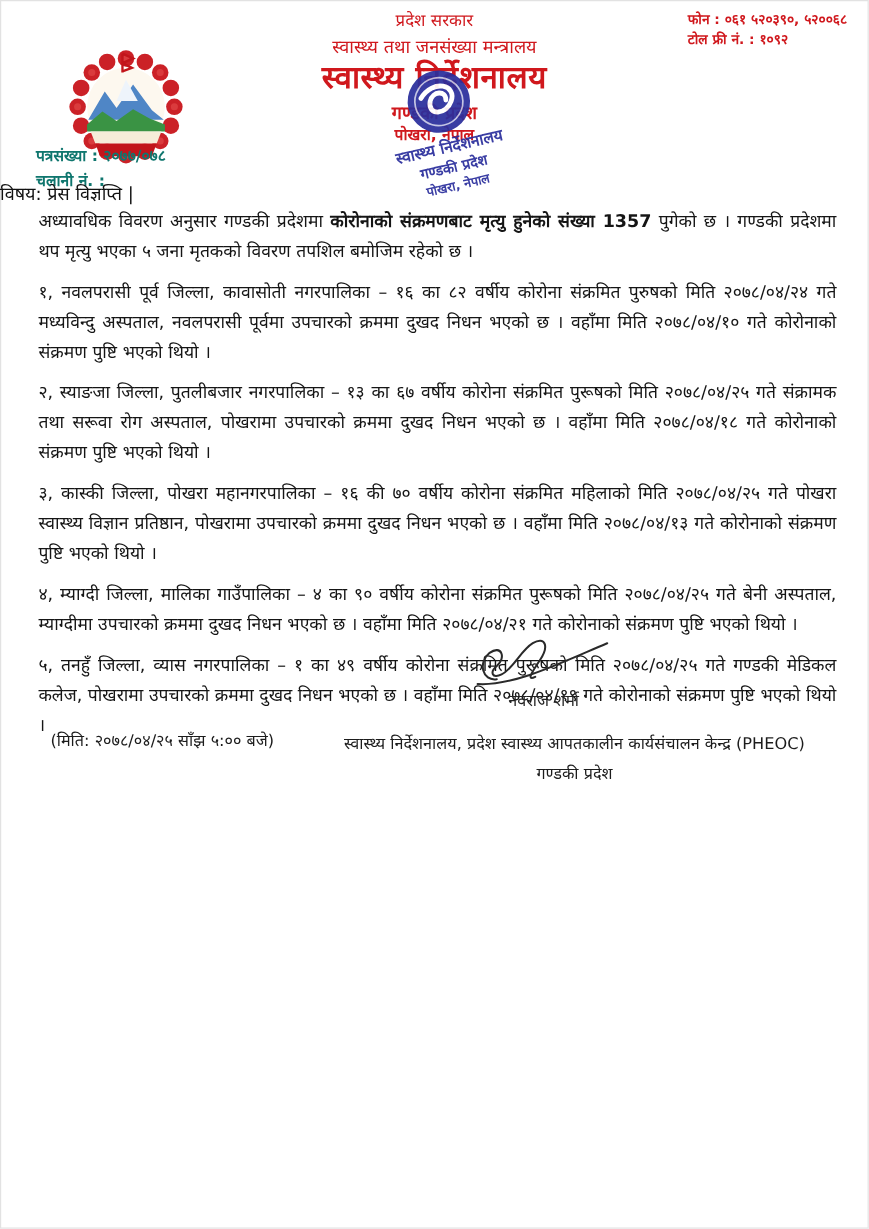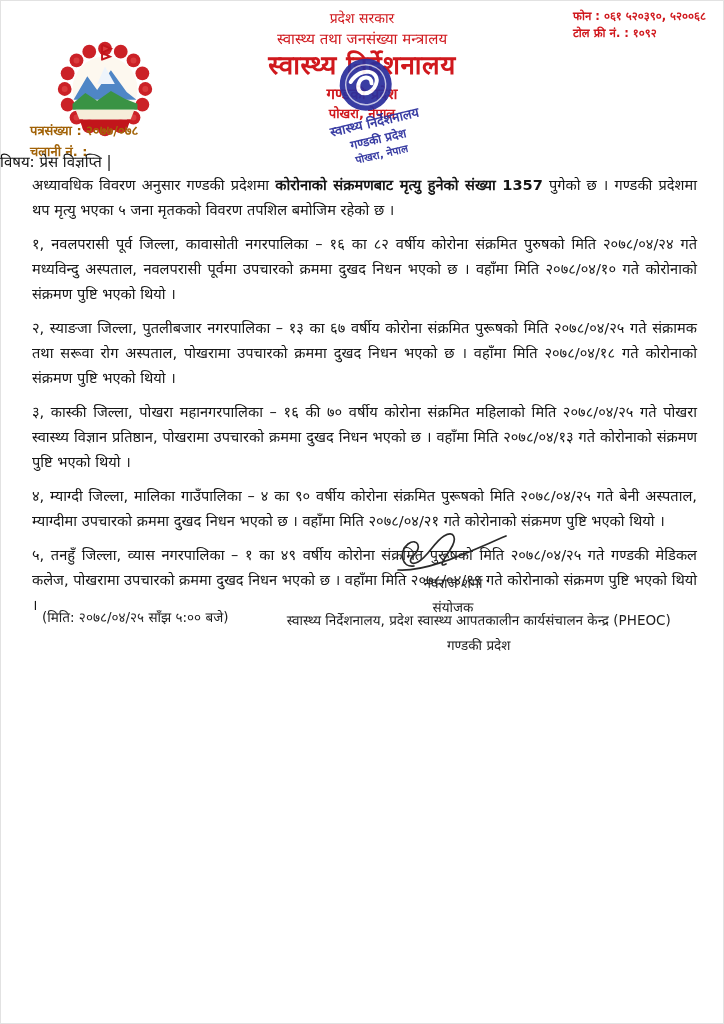--- a/index.html
+++ b/index.html
@@ -24,21 +24,21 @@
     text-align:center;color:#d0181d;line-height:1.25;
   }
   .lh-1{font-size:14px;font-weight:normal;}
   .lh-2{font-size:15px;font-weight:normal;margin-top:2px;}
   .lh-3{font-size:26px;font-weight:bold;margin-top:1px;letter-spacing:.5px;}
   .lh-4{font-size:15px;font-weight:bold;margin-top:3px;}
   .lh-5{font-size:13px;font-weight:bold;margin-top:2px;}
   .emblem{position:absolute;left:46px;top:40px;width:118px;height:98px;}
   .refs{
     position:absolute;left:30px;top:120px;
-    color:#a16207;font-size:13px;font-weight:bold;line-height:21px;white-space:nowrap;
+    color:#0f766e;font-size:13px;font-weight:bold;line-height:21px;white-space:nowrap;
   }
   
   .stamp{
     position:absolute;left:292px;top:56px;width:160px;height:112px;
     transform:rotate(-13deg);
     color:#2b2f9d;text-align:center;opacity:.93;pointer-events:none;
   }
   .stamp svg{display:block;margin:0 auto;}
   .stamp-l1{font-size:13px;font-weight:bold;margin-top:1px;}
   .stamp-l2{font-size:12px;font-weight:bold;}
@@ -163,21 +163,20 @@
     <p>५, तनहुँ जिल्ला, व्यास नगरपालिका – १ का ४९ वर्षीय कोरोना संक्रमित पुरूषको मिति २०७८/०४/२५ गते गण्डकी मेडिकल कलेज, पोखरामा उपचारको क्रममा दुखद निधन भएको छ । वहाँमा मिति २०७८/०४/१९ गते कोरोनाको संक्रमण पुष्टि भएको थियो ।</p>
   </div>
 
   <div class="sig-block">
     <svg width="130" height="52" viewBox="0 0 130 52">
       <path d="M26 38 C14 40, 10 24, 20 16 C30 9, 34 20, 26 27 C20 32, 22 38, 30 34
                C40 29, 46 14, 56 8 C66 2, 70 10, 62 22 C56 31, 50 40, 58 36
                M10 42 C40 44, 80 24, 118 8" fill="none" stroke="#2a2a2a" stroke-width="1.7" stroke-linecap="round"></path>
     </svg>
     <div class="sig-name">नवराज शर्मा</div>
-    <div class="sig-title">संयोजक</div>
   </div>
 
   <div class="footer">
     <div class="footer-date">(मिति: २०७८/०४/२५ साँझ ५:०० बजे)</div>
     <div class="footer-org">
       <div>स्वास्थ्य निर्देशनालय, प्रदेश स्वास्थ्य आपतकालीन कार्यसंचालन केन्द्र (PHEOC)</div>
       <div>गण्डकी प्रदेश</div>
     </div>
   </div>
 

